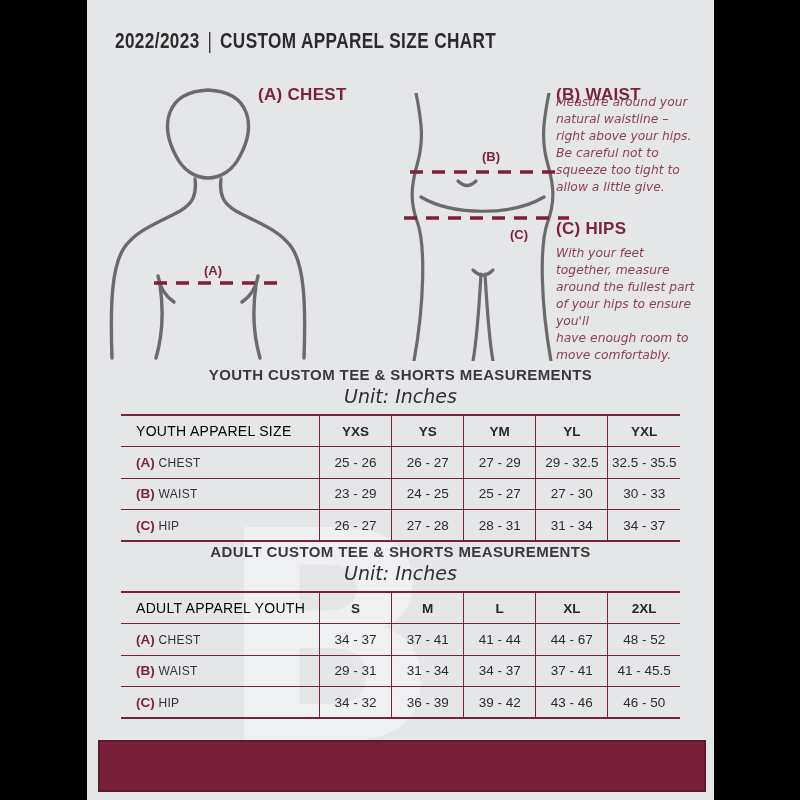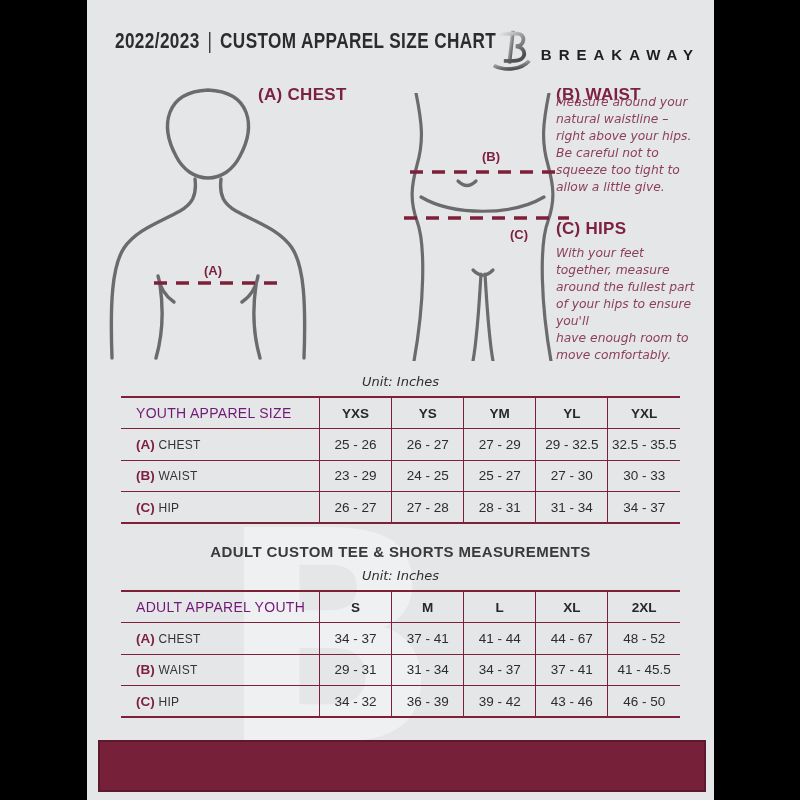--- a/index.html
+++ b/index.html
@@ -42,37 +42,37 @@
   }
   .fig{position:absolute;}
 
   
   .tbl-block{position:absolute;left:34px;width:559px;}
   .tbl-title{
     text-align:center;font-size:15px;font-weight:700;color:#3a3a3c;letter-spacing:0.4px;
   }
   .tbl-unit{
     text-align:center;font-family:"DejaVu Sans", sans-serif;font-style:italic;
-    font-size:13px;color:#2f2f31;margin-top:8px;
+    font-size:19px;color:#2f2f31;margin-top:2px;
   }
   table.size-table{
     width:559px;border-collapse:collapse;margin-top:7px;table-layout:fixed;
     border-top:2.5px solid #7d2038;border-bottom:2.5px solid #7d2038;
   }
   table.size-table tr{height:31.5px;}
   table.size-table tr + tr{border-top:1.5px solid #7d2038;}
   table.size-table td + td, table.size-table th + th{border-left:1.5px solid #7d2038;}
   table.size-table th, table.size-table td{
     padding:0;text-align:center;font-size:13.5px;color:#2d2d2f;background:transparent;
   }
   table.size-table th{font-weight:700;color:#28282a;}
   table.size-table th.lbl-col, table.size-table td.lbl-col{
     text-align:left;padding-left:15px;width:183px;
   }
-  table.size-table th.lbl-col{font-weight:400;font-size:14px;color:#701a75;letter-spacing:0.3px;}
+  table.size-table th.lbl-col{font-weight:400;font-size:14px;color:#000000;letter-spacing:0.3px;}
   td.lbl-col .prefix{font-weight:800;color:#7c2240;}
   td.lbl-col .rowname{color:#333335;font-size:12px;letter-spacing:0.3px;}
 
   
   .bottom-bar{
     position:absolute;left:11px;top:740px;width:604px;height:48px;
     background:#76203a;border:2px solid #5e192e;
   }
 </style>
 </head>
@@ -80,39 +80,20 @@
 
 <div class="doc">
 
   <div class="watermark">B</div>
 
   <div class="content">
 
     <div class="doc-header">
       <div class="header-title">
         <span>2022/2023</span><span class="divider">|</span><span>CUSTOM APPAREL SIZE CHART</span>
-      </div>
-      <div class="brand">
-        <span>
-          <svg width="40" height="46" viewBox="0 0 44 48">
-            <defs>
-              <linearGradient id="metal" x1="0" y1="0" x2="0.6" y2="1">
-                <stop offset="0" stop-color="#e8e8e8"></stop>
-                <stop offset="0.45" stop-color="#9a9a9a"></stop>
-                <stop offset="1" stop-color="#4f4f4f"></stop>
-              </linearGradient>
-            </defs>
-            <g fill="none" stroke="url(#metal)" stroke-width="4.2">
-              <path d="M 23,4 L 19,40"></path>
-              <path d="M 7,7 L 28,7 C 37,7 37,21 26,21 C 38,21 40,37 24,37 L 13,37"></path>
-              <path d="M 2,42 C 14,48.5 32,47 41,37"></path>
-            </g>
-          </svg>
-        </span>
-        <span class="brand-name">BREAKAWAY</span>
       </div>
     </div>
 
     <svg class="fig" style="left:21px;top:78px" width="200" height="282" viewBox="0 0 200 282">
       <g fill="none" stroke="#6b6b6e" stroke-width="3.4" stroke-linecap="round">
         <path d="M 68,78 C 52,48 57,14 100,12 C 143,14 148,48 132,78 C 125,92 113,100 100,100 C 87,100 75,92 68,78"></path>
         <path d="M 87,101 C 89,118 84,126 72,133 C 50,145 28,152 16,170 C 4,188 2,225 4,280"></path>
         <path d="M 113,101 C 111,118 116,126 128,133 C 150,145 172,152 184,170 C 196,188 198,225 196,280"></path>
         <path d="M 52,207 C 56,234 54,259 48,280"></path>
         <path d="M 148,207 C 144,234 146,259 152,280"></path>
@@ -152,20 +133,21 @@
     <div class="m-head" style="left:469px;top:219px">(C) HIPS</div>
     <div class="m-body" style="left:469px;top:245px;width:146px">With your feet
 together, measure
 around the fullest part
 of your hips to ensure
 you'll
 have enough room to
 move comfortably.</div>
 
     <div class="tbl-block" style="top:366px">
+      <div class="tbl-title">YOUTH CUSTOM TEE &amp; SHORTS MEASUREMENTS</div>
       <div class="tbl-unit">Unit: Inches</div>
       <table class="size-table">
         <tbody>
             <tr>
           <th class="lbl-col">YOUTH APPAREL SIZE</th>
           <th>YXS</th>
           <th>YS</th>
           <th>YM</th>
           <th>YL</th>
           <th>YXL</th>

